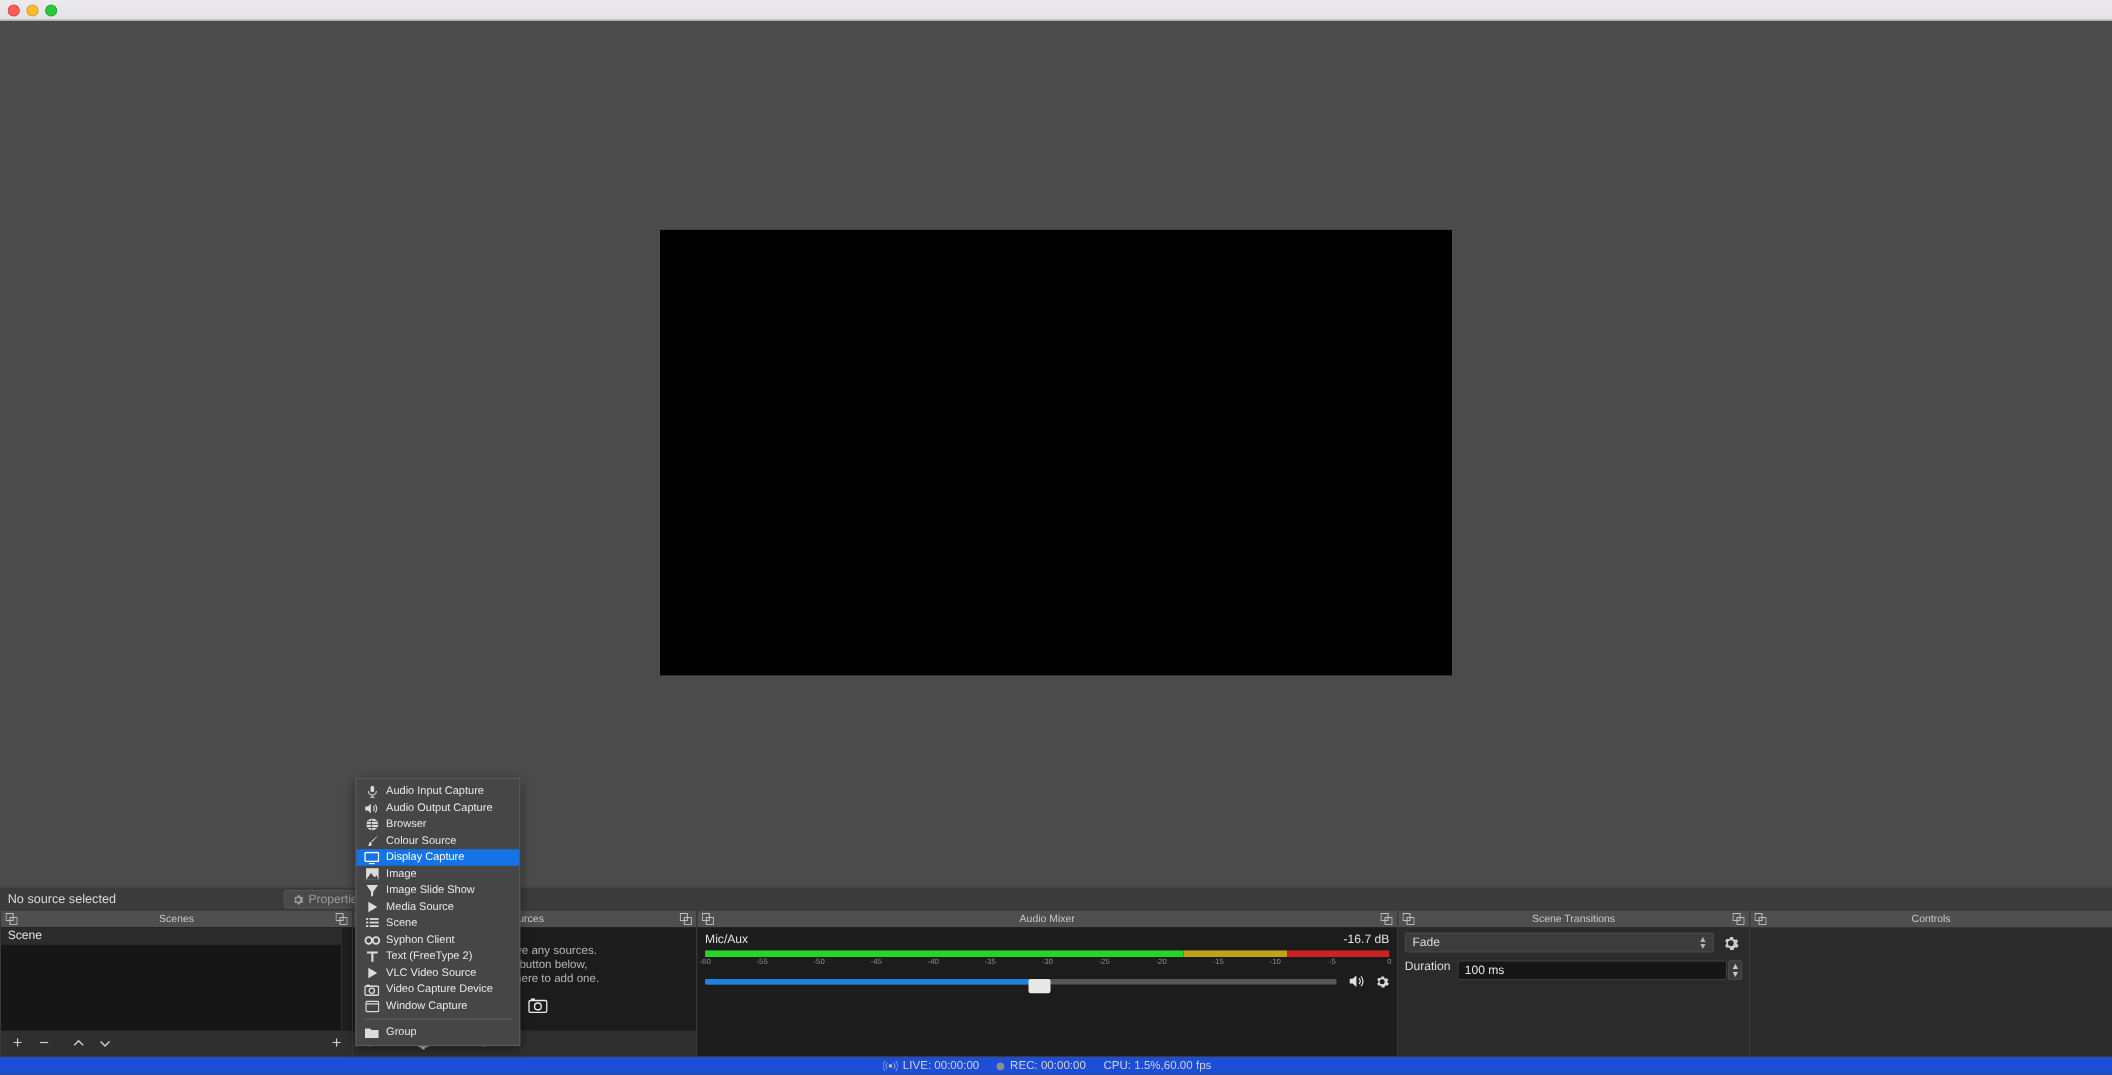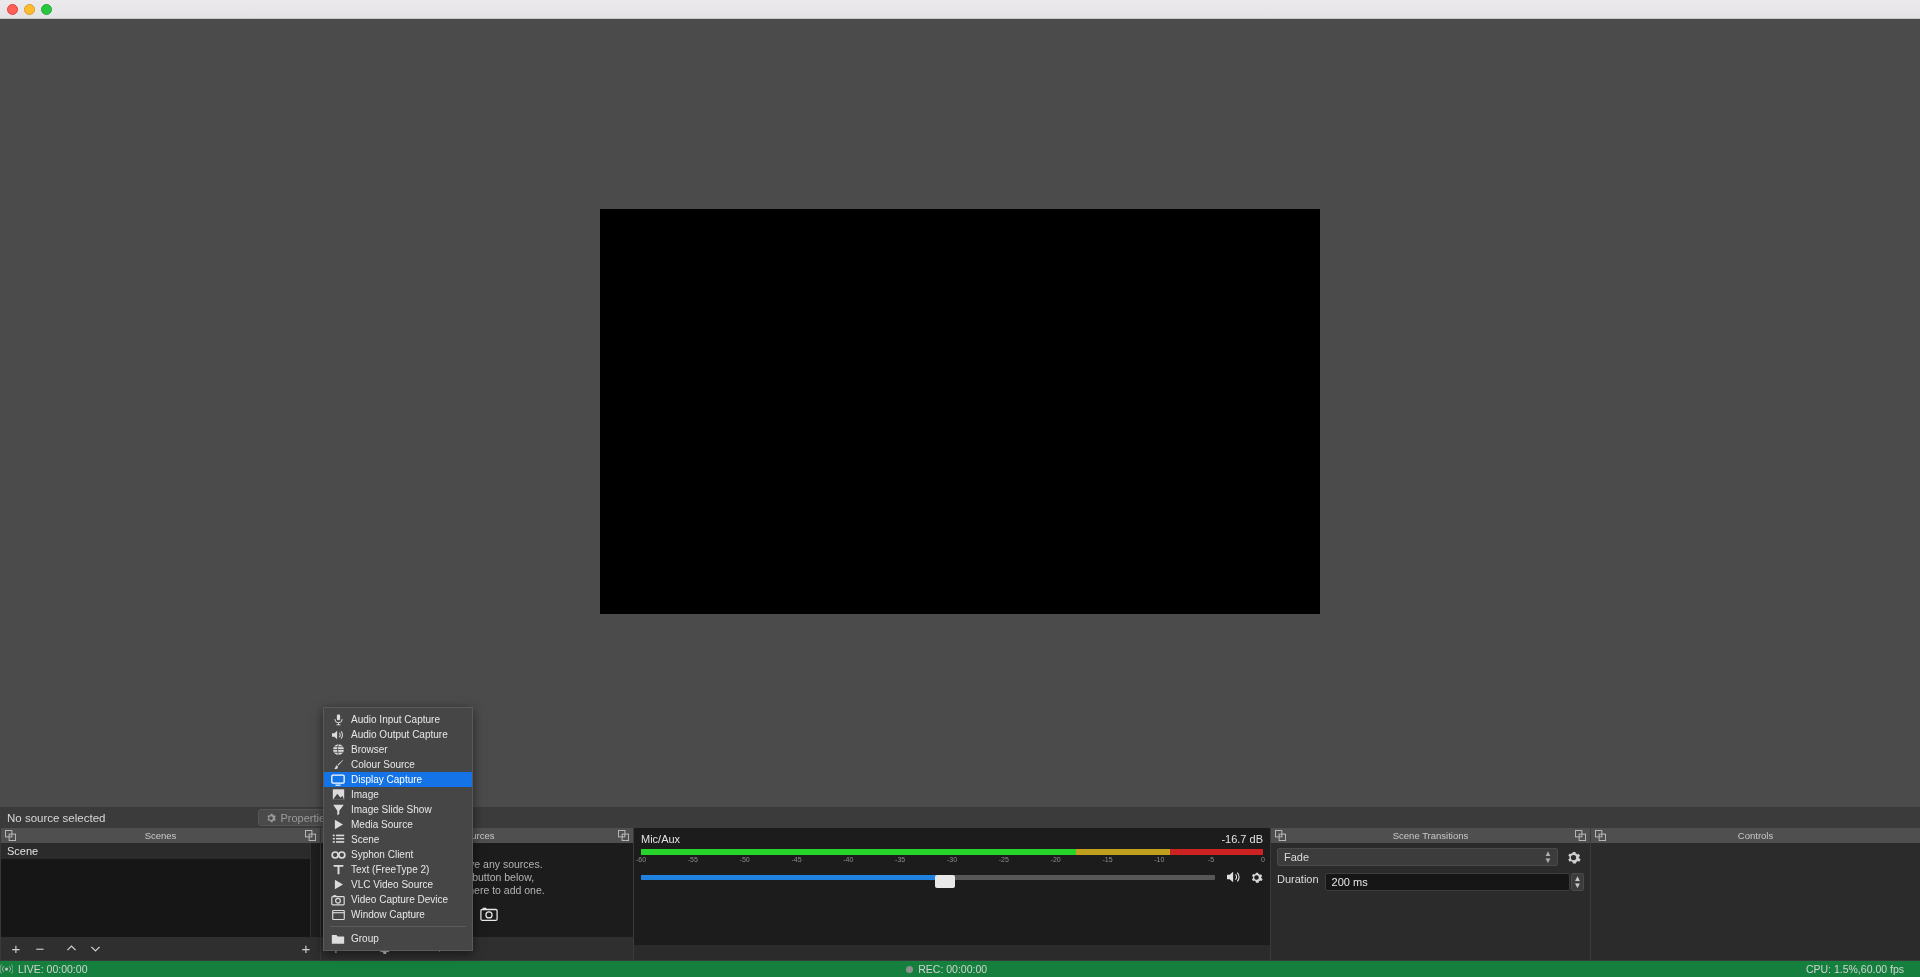--- a/index.html
+++ b/index.html
@@ -159,22 +159,22 @@
   .cbtn {
     height: 19px; margin-bottom: 1px;
     background: #414141; border: 1px solid #4d4d4d; border-radius: 2px;
     color: #e0e0e0; font-size: 11px;
     display: flex; align-items: center; justify-content: center;
   }
 
   
   .statusbar {
     position: absolute; left: 0; bottom: 0; width: 1920px; height: 17px;
-    background: #15803d; border-top: 1px solid #3a3a3a;
-    display: flex; align-items: center; justify-content: space-between;
+    background: #1d4ed8; border-top: 1px solid #3a3a3a;
+    display: flex; align-items: center; justify-content: center;
     gap: 16px; padding-right: 16px;
     color: #d2d2d2; font-size: 10.5px;
   }
   .statusbar .grp { display: flex; align-items: center; gap: 5px; }
   .dotgray { width: 7px; height: 7px; border-radius: 50%; background: #8e8e8e; display: inline-block; }
 
   
   .ctxmenu {
     position: absolute; left: 323px; top: 707px;
     width: 150px;
@@ -334,20 +334,35 @@
           <span class="tool">
             <svg width="13" height="13" viewBox="0 0 16 16">
                 <path d="M3 6l5 5 5-5" fill="none" stroke="#cfcfcf" stroke-width="1.6"></path>
               </svg>
           </span>
         </div>
       </div>
     </div>
 
     <div class="dock" style="left:633px; width:637px;">
+      <div class="dock-title">
+        <span class="dock-ico l">
+          <svg width="11" height="11" viewBox="0 0 12 12">
+              <rect x="0.5" y="0.5" width="7" height="7" fill="none" stroke="#bfbfbf"></rect>
+              <rect x="4.5" y="4.5" width="7" height="7" fill="none" stroke="#bfbfbf"></rect>
+            </svg>
+        </span>
+        <span>Audio Mixer</span>
+        <span class="dock-ico r">
+          <svg width="11" height="11" viewBox="0 0 12 12">
+              <rect x="0.5" y="0.5" width="7" height="7" fill="none" stroke="#bfbfbf"></rect>
+              <rect x="4.5" y="4.5" width="7" height="7" fill="none" stroke="#bfbfbf"></rect>
+            </svg>
+        </span>
+      </div>
       <div class="dock-body">
         <div class="mix">
           <div class="mix-head">
             <span class="mix-name">Mic/Aux</span>
             <span class="mix-db">-16.7 dB</span>
           </div>
           <div class="meter" id="vu">
               <div class="seg" style="left: 0%; width: 70%; background: rgb(38, 212, 42);"></div>
               <div class="seg" style="left: 70%; width: 15%; background: rgb(192, 160, 28);"></div>
               <div class="seg" style="left: 85%; width: 15%; background: rgb(204, 34, 34);"></div>
@@ -415,21 +430,21 @@
             </div>
             <span class="gear-btn">
               <svg width="15" height="15" viewBox="0 0 16 16">
                   <path fill="#cfcfcf" d="M8 5.2a2.8 2.8 0 100 5.6 2.8 2.8 0 000-5.6zm6.3 2.8c0 .3 0 .6-.1 1l1.4 1-1.4 2.4-1.6-.6c-.5.4-1 .7-1.6.9l-.3 1.8H7.3l-.3-1.8c-.6-.2-1.1-.5-1.6-.9l-1.6.6-1.4-2.4 1.4-1a6 6 0 010-2l-1.4-1 1.4-2.4 1.6.6c.5-.4 1-.7 1.6-.9L7.3 2h2.8l.3 1.8c.6.2 1.1.5 1.6.9l1.6-.6 1.4 2.4-1.4 1c.1.3.1.6.1 1z"></path>
                 </svg>
             </span>
           </div>
           <div class="trow">
             <span class="tlabel">Duration</span>
             <div class="spin-input">
-              <span>200 ms</span>
+              <span>100 ms</span>
             </div>
             <span class="spinner">
               <span>▲</span>
               <span>▼</span>
             </span>
           </div>
         </div>
       </div>
     </div>
 

